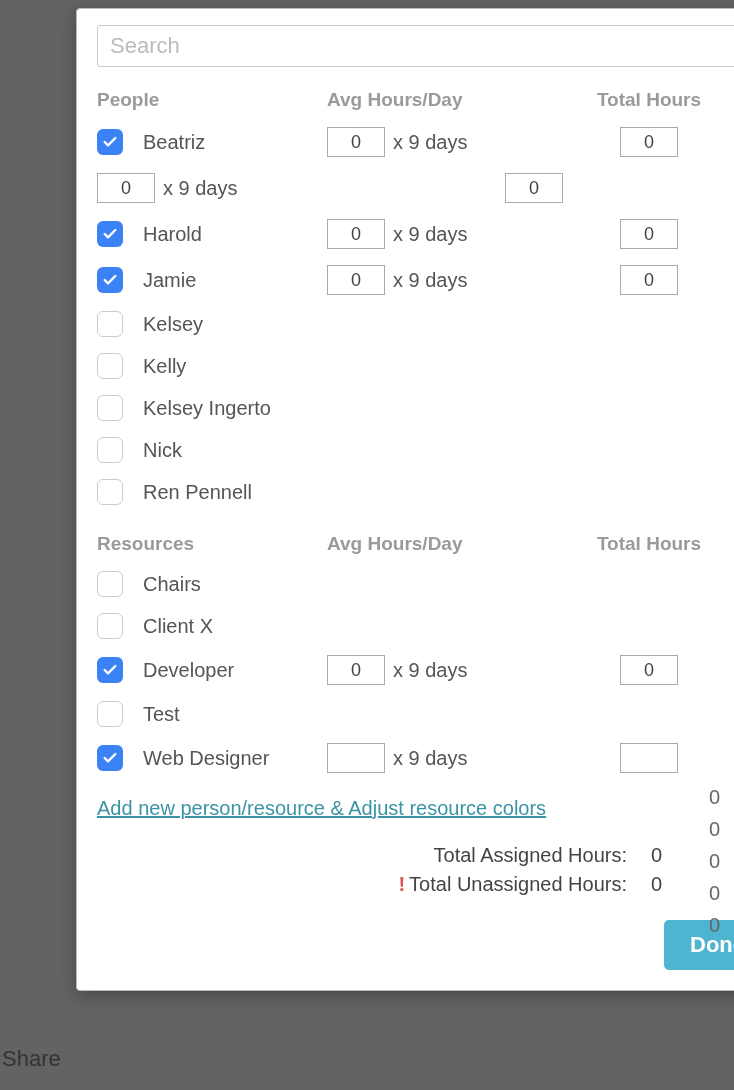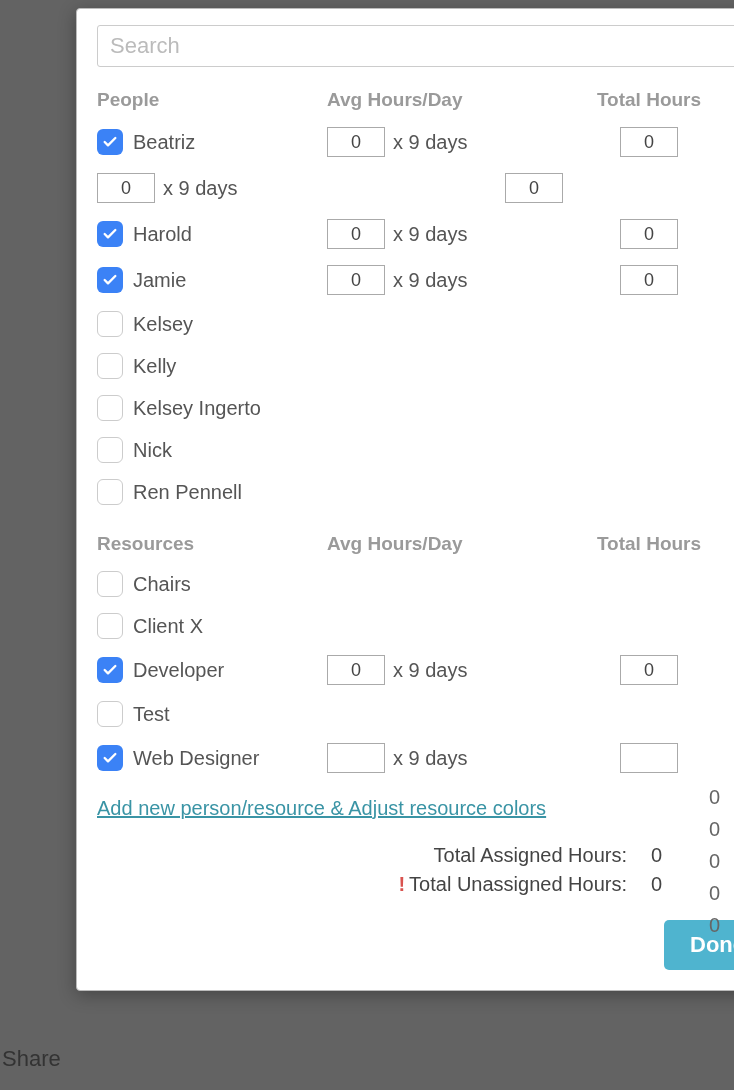--- a/index.html
+++ b/index.html
@@ -49,21 +49,21 @@
     .col-total { flex: 1; text-align: center; }
     .row {
       display: flex;
       align-items: center;
       margin-top: 16px;
     }
     .row .name-col {
       width: 230px;
       display: flex;
       align-items: center;
-      gap: 10px;
+      gap: 20px;
     }
     .checkbox {
       width: 26px;
       height: 26px;
       border-radius: 6px;
       display: flex;
       align-items: center;
       justify-content: center;
       flex-shrink: 0;
       cursor: pointer;

